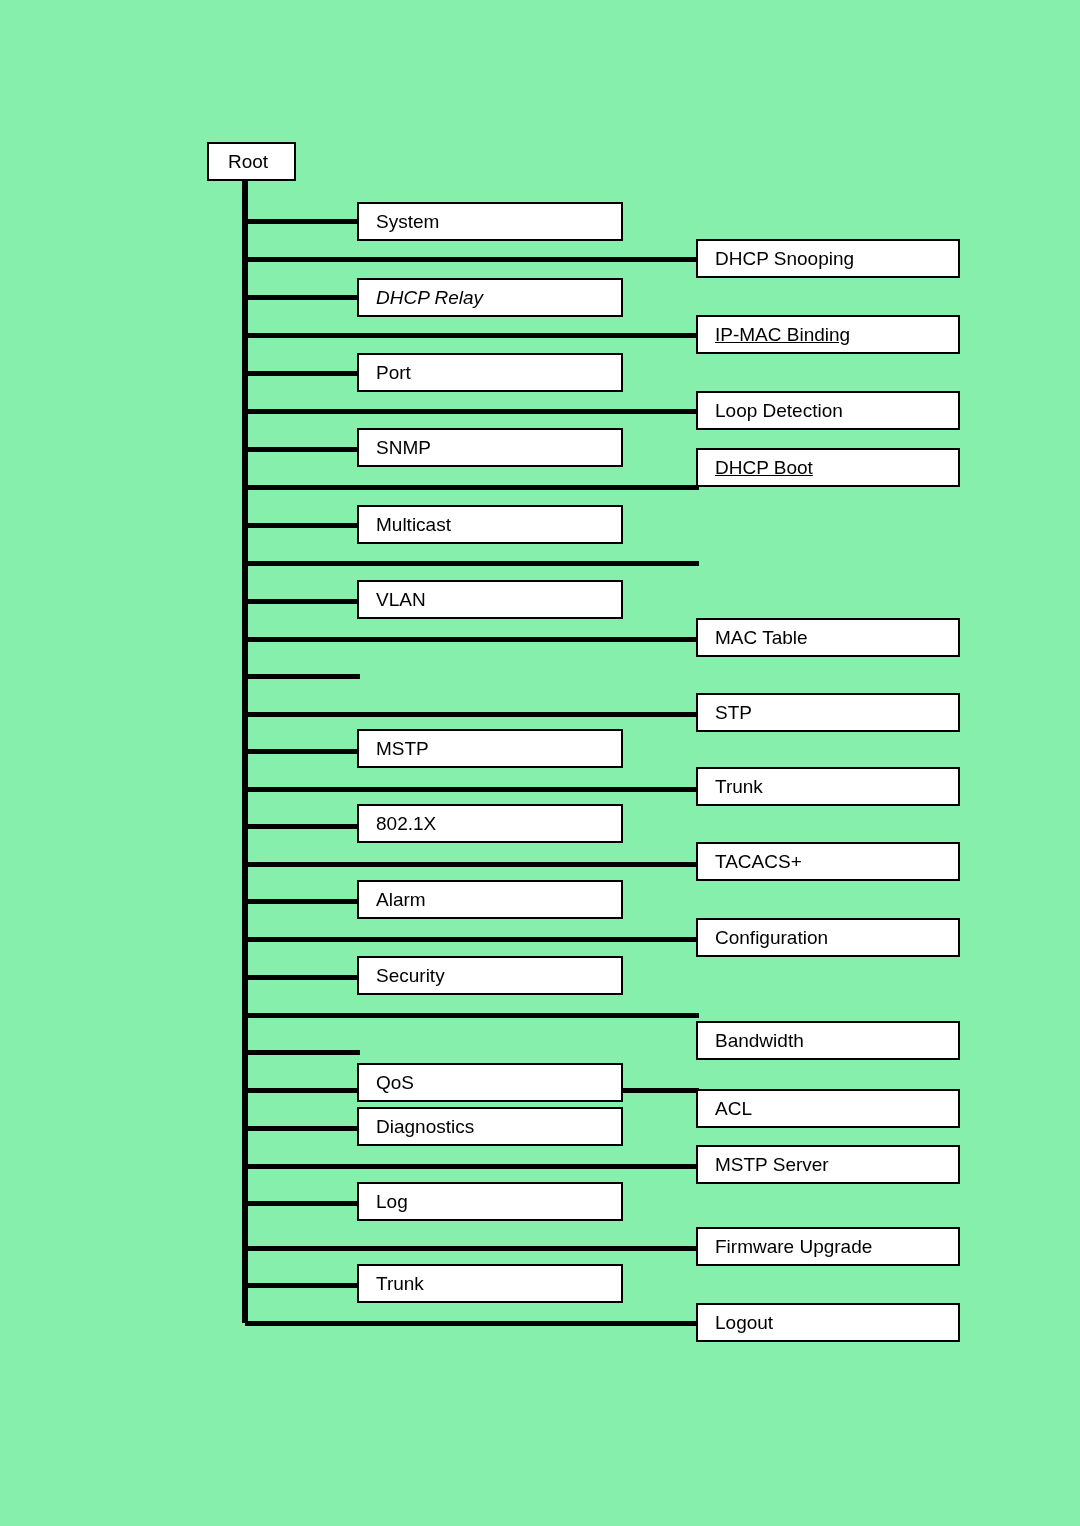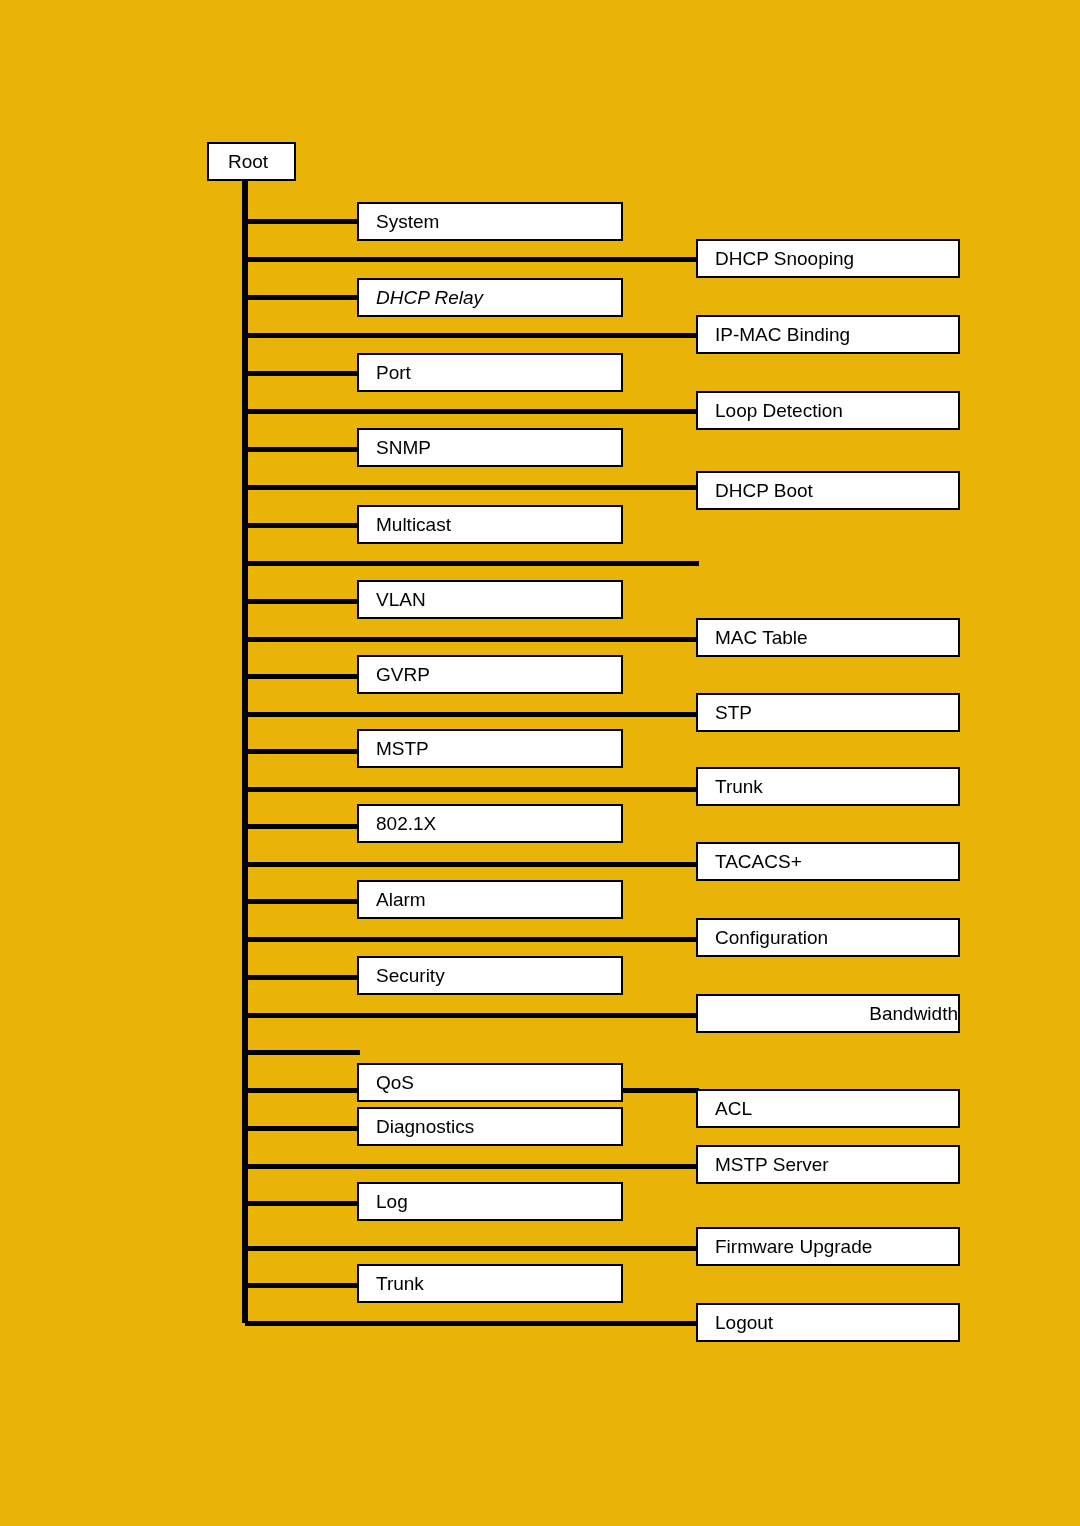--- a/index.html
+++ b/index.html
@@ -4,21 +4,21 @@
 <style>
   html, body {
     margin: 0;
     padding: 0;
     background: #ffffff;
   }
   .page {
     position: relative;
     width: 1080px;
     height: 1526px;
-    background: #eab308;
+    background: #86efac;
     overflow: hidden;
     font-family: "Liberation Sans", sans-serif;
   }
 
   
   .diagram {
     position: absolute;
     left: 0;
     top: 0;
     width: 1080px;
@@ -129,23 +129,20 @@
     <div class="node left" style="top:505px;">
       <span>Multicast</span>
     </div>
 
     <div class="branch to-left" style="top:599px;"></div>
     <div class="node left" style="top:580px;">
       <span>VLAN</span>
     </div>
 
     <div class="branch to-left" style="top:674px;"></div>
-    <div class="node left" style="top:655px;">
-      <span>GVRP</span>
-    </div>
 
     <div class="branch to-left" style="top:749px;"></div>
     <div class="node left" style="top:729px;">
       <span>MSTP</span>
     </div>
 
     <div class="branch to-left" style="top:824px;"></div>
     <div class="node left" style="top:804px;">
       <span>802.1X</span>
     </div>
@@ -179,31 +176,31 @@
     <div class="node left" style="top:1264px;">
       <span>Trunk</span>
     </div>
 
     <div class="branch to-right" style="top:257px;"></div>
     <div class="node right" style="top:239px;align-items:center;">
       <span>DHCP Snooping</span>
     </div>
 
     <div class="branch to-right" style="top:333px;"></div>
-    <div class="node right" style="top:315px;">
+    <div class="node right" style="top:315px;text-decoration:underline;">
       <span>IP-MAC Binding</span>
     </div>
 
     <div class="branch to-right" style="top:409px;"></div>
     <div class="node right" style="top:391px;">
       <span>Loop Detection</span>
     </div>
 
     <div class="branch to-right" style="top:485px;"></div>
-    <div class="node right" style="top:471px;">
+    <div class="node right" style="top:448px;text-decoration:underline;">
       <span>DHCP Boot</span>
     </div>
 
     <div class="branch to-right" style="top:561px;"></div>
 
     <div class="branch to-right" style="top:637px;"></div>
     <div class="node right" style="top:618px;">
       <span>MAC Table</span>
     </div>
 
@@ -221,21 +218,21 @@
     <div class="node right" style="top:842px;">
       <span>TACACS+</span>
     </div>
 
     <div class="branch to-right" style="top:937px;"></div>
     <div class="node right" style="top:918px;">
       <span>Configuration</span>
     </div>
 
     <div class="branch to-right" style="top:1013px;"></div>
-    <div class="node right" style="top:994px;justify-content:flex-end;">
+    <div class="node right" style="top:1021px;">
       <span>Bandwidth</span>
     </div>
 
     <div class="branch to-right" style="top:1088px;"></div>
     <div class="node right" style="top:1069px;margin-top:20px;">
       <span>ACL</span>
     </div>
 
     <div class="branch to-right" style="top:1164px;"></div>
     <div class="node right" style="top:1145px;">

